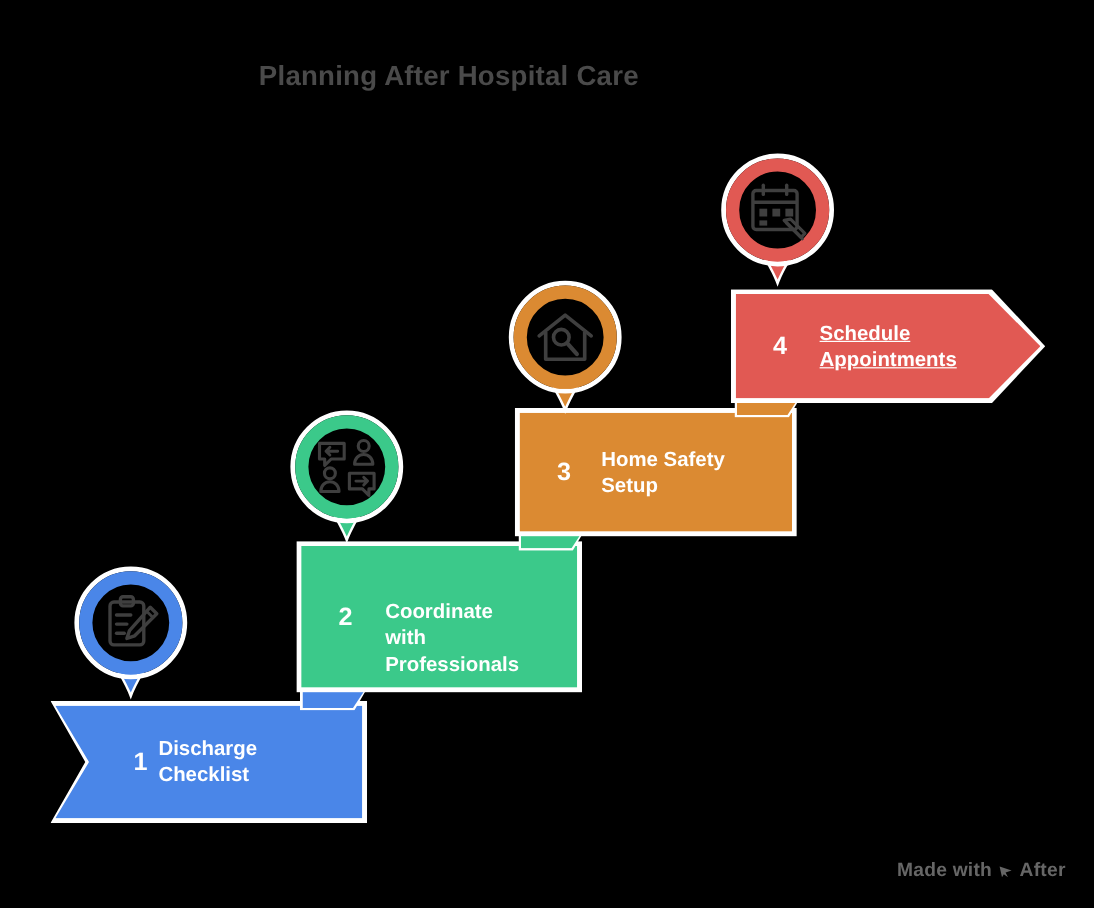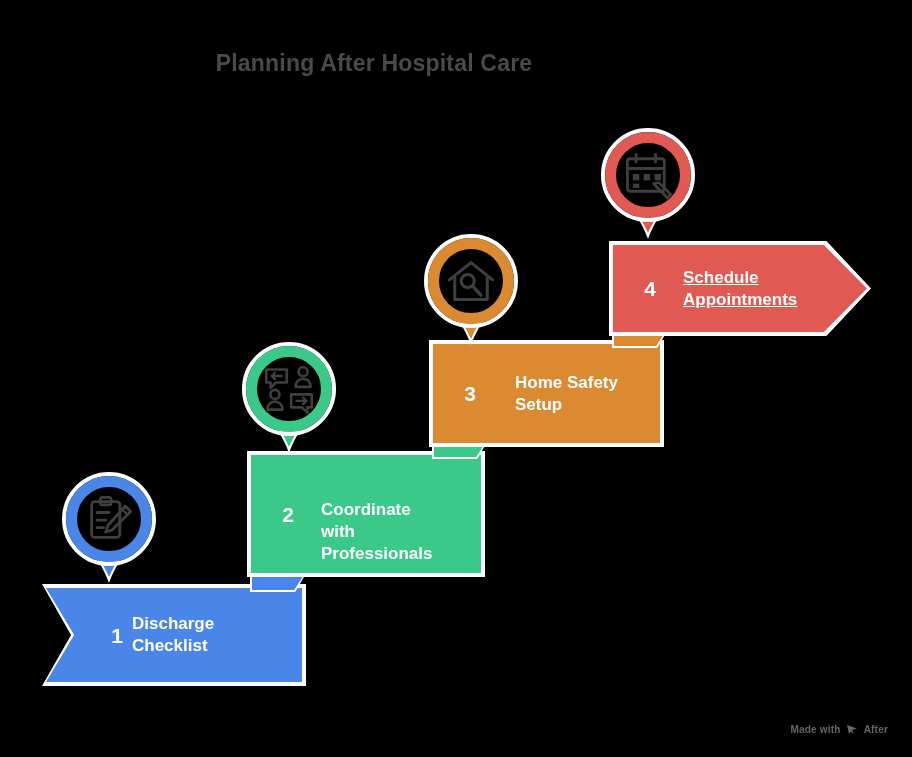--- a/index.html
+++ b/index.html
@@ -149,21 +149,21 @@
 
   
   #watermark {
     position: absolute;
     right: 24px;
     bottom: 22px;
     display: flex;
     align-items: center;
     gap: 5px;
     color: #666666;
-    font-size: 10px;
+    font-size: 16px;
     font-weight: bold;
     letter-spacing: 0.2px;
     justify-content: flex-end;
   }
   #watermark svg { display: block; }
 </style>
 </head>
 <body>
 
 <div id="stage">
@@ -194,21 +194,21 @@
     </div>
   </div>
   <div class="fold-outline" style="left:432px; top:437px; width:58px; height:22px;"></div>
   <div class="fold" style="left:434px; top:439px; width:54px; height:18px; background:#3bc98a;"></div>
 
   <div class="step" style="left:433px; top:344px; width:227px; height:99px;">
     <div class="outline shape-rect"></div>
     <div class="fill shape-rect" style="background:#db8a32;"></div>
     <div class="step-body" style="padding-left:22px;">
       <div class="step-num" style="width:30px;">3</div>
-      <div class="step-label" style="margin-left:30px;">Home Safety
+      <div class="step-label" style="margin-left:16px;">Home Safety
 Setup</div>
     </div>
   </div>
   <div class="fold-outline" style="left:612px; top:326px; width:58px; height:22px;"></div>
   <div class="fold" style="left:614px; top:328px; width:54px; height:18px; background:#db8a32;"></div>
 
   <div class="step" style="left:613px; top:245px; width:254px; height:87px;">
     <div class="outline shape-arrow"></div>
     <div class="fill shape-arrow" style="background:#e15953;"></div>
     <div class="step-body" style="padding-left:22px;">

